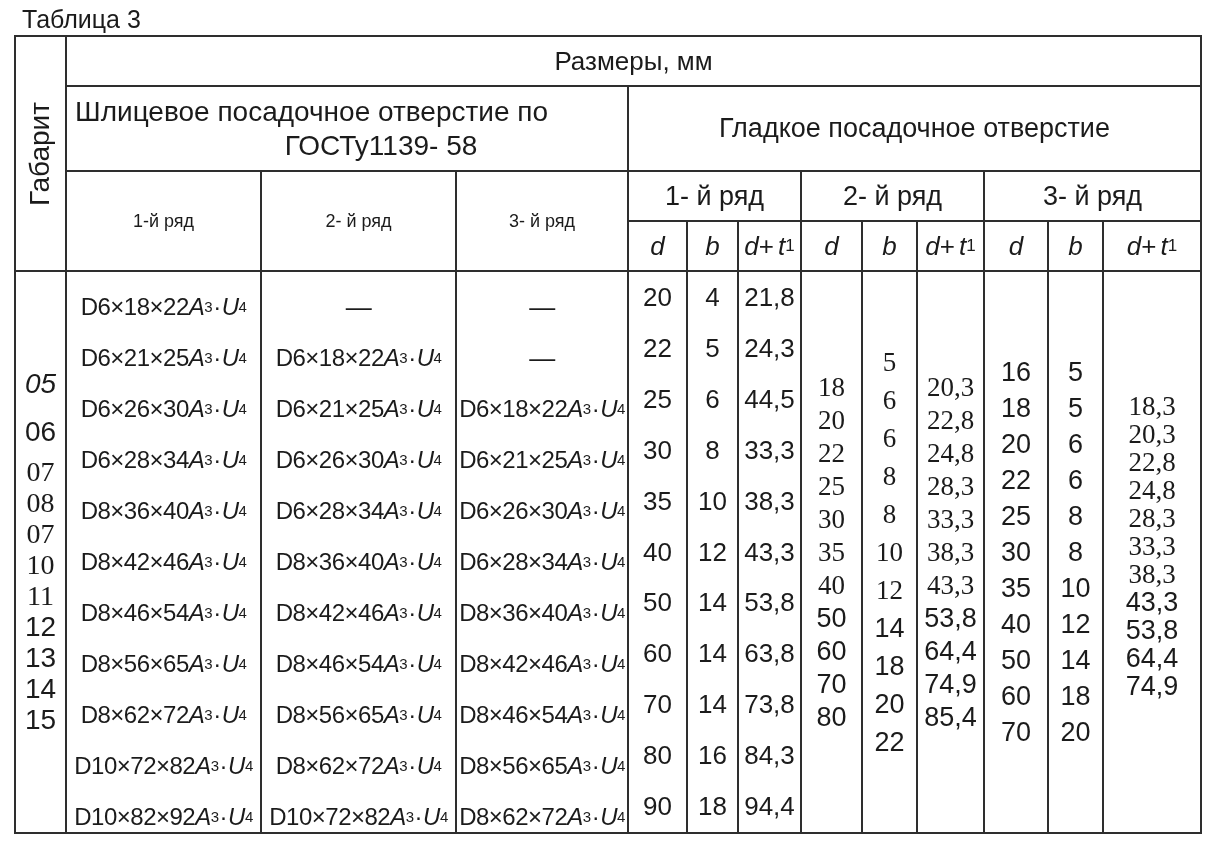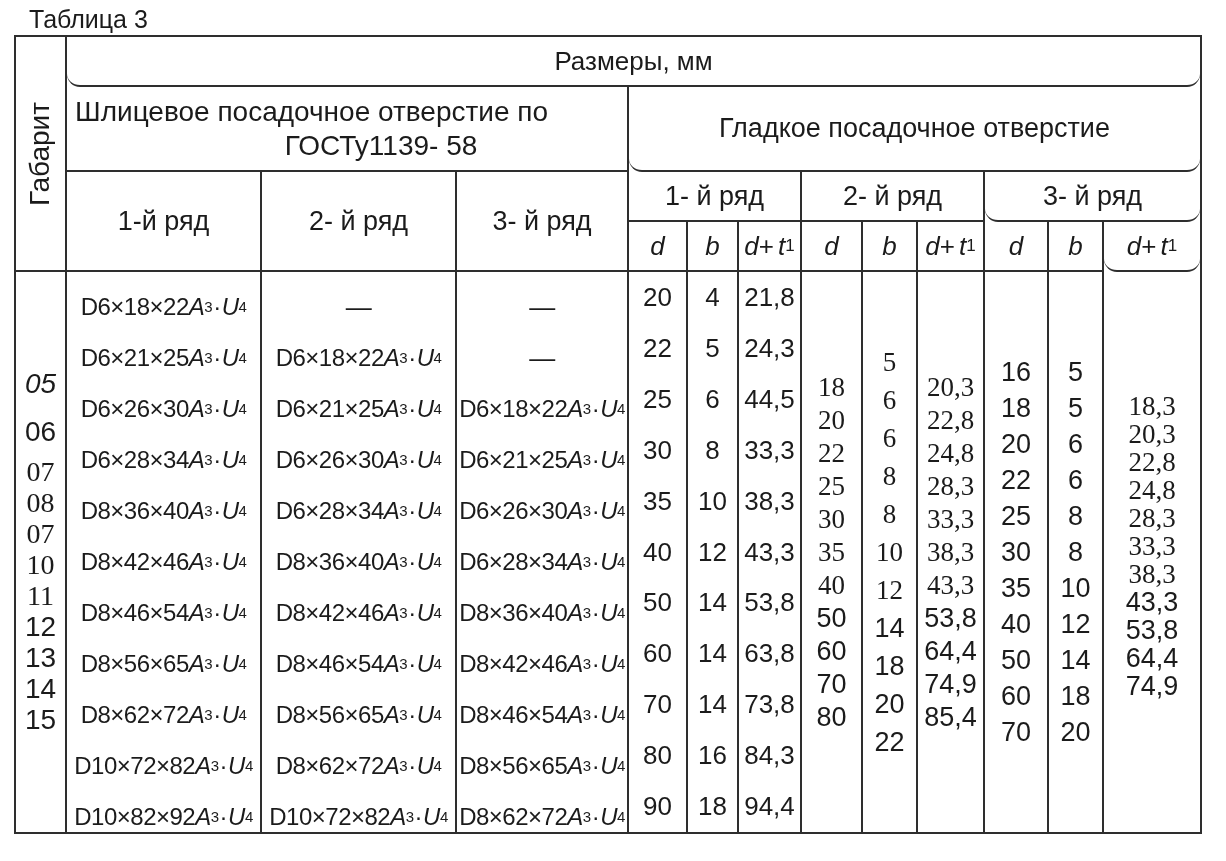--- a/index.html
+++ b/index.html
@@ -1,37 +1,37 @@
 <!DOCTYPE html>
 <html><head>
 <meta charset="utf-8">
 <style>
   html,body{margin:0;padding:0;background:#ffffff;}
   body{width:1226px;height:861px;position:relative;overflow:hidden;
        font-family:"Liberation Sans",sans-serif;color:#1b1b1b;}
-  .page-title{position:absolute;left:29px;top:5px;font-size:25px;letter-spacing:0px;}
+  .page-title{position:absolute;left:22px;top:5px;font-size:25px;letter-spacing:0px;}
 
   .tbl{position:absolute;left:14px;top:35px;width:1184px;height:795px;
        display:grid;border:2px solid #2e2e2e;background:#fff;
        grid-template-columns:51px 195px 195px 172px 59px 51px 63px 61px 55px 67px 64px 55px 96px;
        grid-template-rows:50px 85px 50px 50px 560px;}
   .c{border-right:2px solid #2e2e2e;border-bottom:2px solid #2e2e2e;
      display:flex;align-items:center;justify-content:center;box-sizing:border-box;}
-  .no-r{border-right:none;border-radius:13px;}
+  .no-r{border-right:none;}
   .no-b{border-bottom:none;}
 
   
   .gab-hdr{grid-column:1;grid-row:1/5;}
   .rot{transform:rotate(-90deg);white-space:nowrap;font-size:28px;}
   .sizes{grid-column:2/14;grid-row:1;font-size:26px;}
   .spline-hdr{grid-column:2/5;grid-row:2;flex-direction:column;align-items:flex-start;
               padding-left:8px;font-size:28px;line-height:34px;justify-content:center;}
   .spline-hdr .l2{align-self:center;margin-left:60px;}
   .smooth-hdr{grid-column:5/14;grid-row:2;font-size:27px;}
-  .srow{grid-row:3/5;font-size:27px;}
+  .srow{grid-row:3/5;font-size:18px;}
   .s1{grid-column:2;} .s2{grid-column:3;} .s3{grid-column:4;}
   .grow{grid-row:3;font-size:27px;}
   .g1{grid-column:5/8;} .g2{grid-column:8/11;} .g3{grid-column:11/14;}
   .sub{grid-row:4;font-size:26px;}
   .it{font-style:italic;}
   .sub sub{font-size:17px;font-style:normal;}
   .sub .sp{margin-left:4px;}
 
   
   .data{grid-row:5;flex-direction:column;justify-content:center;}

